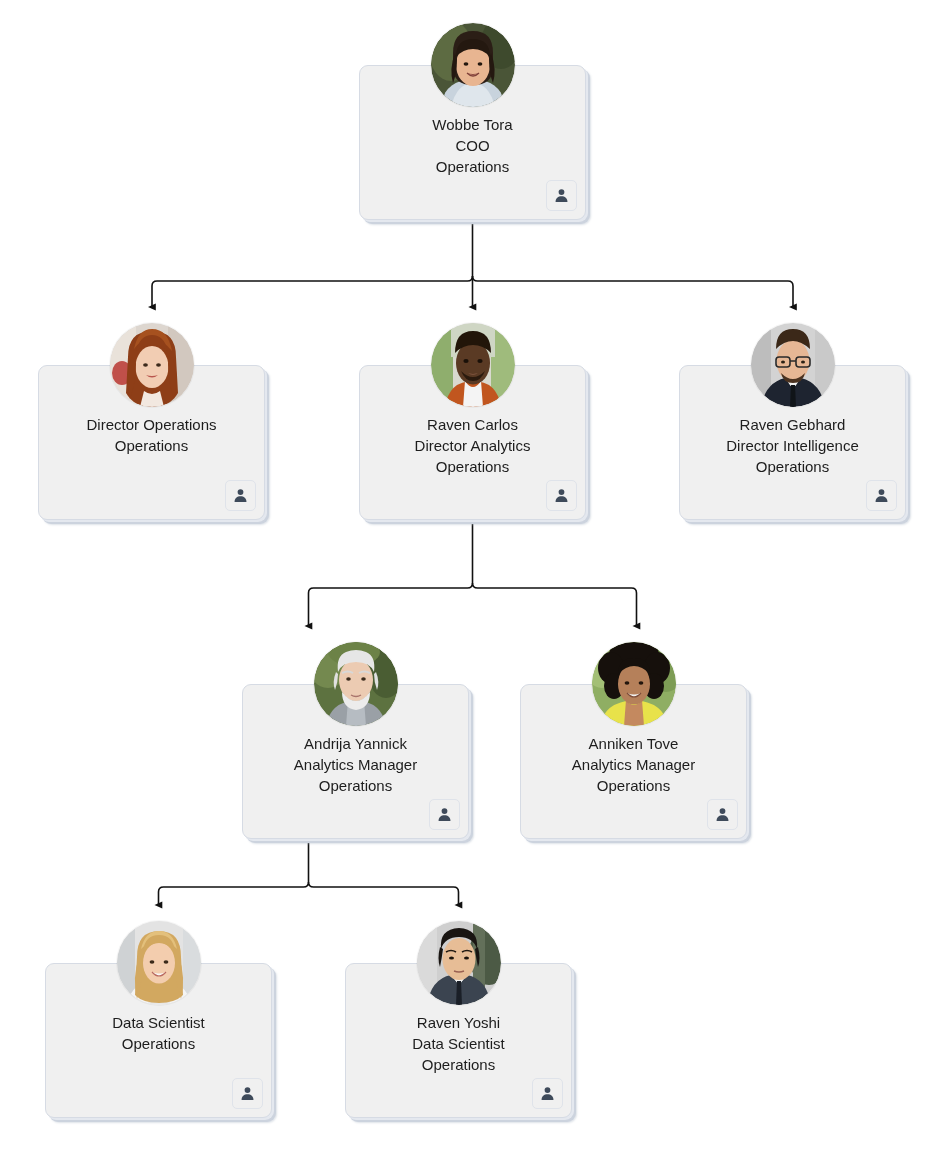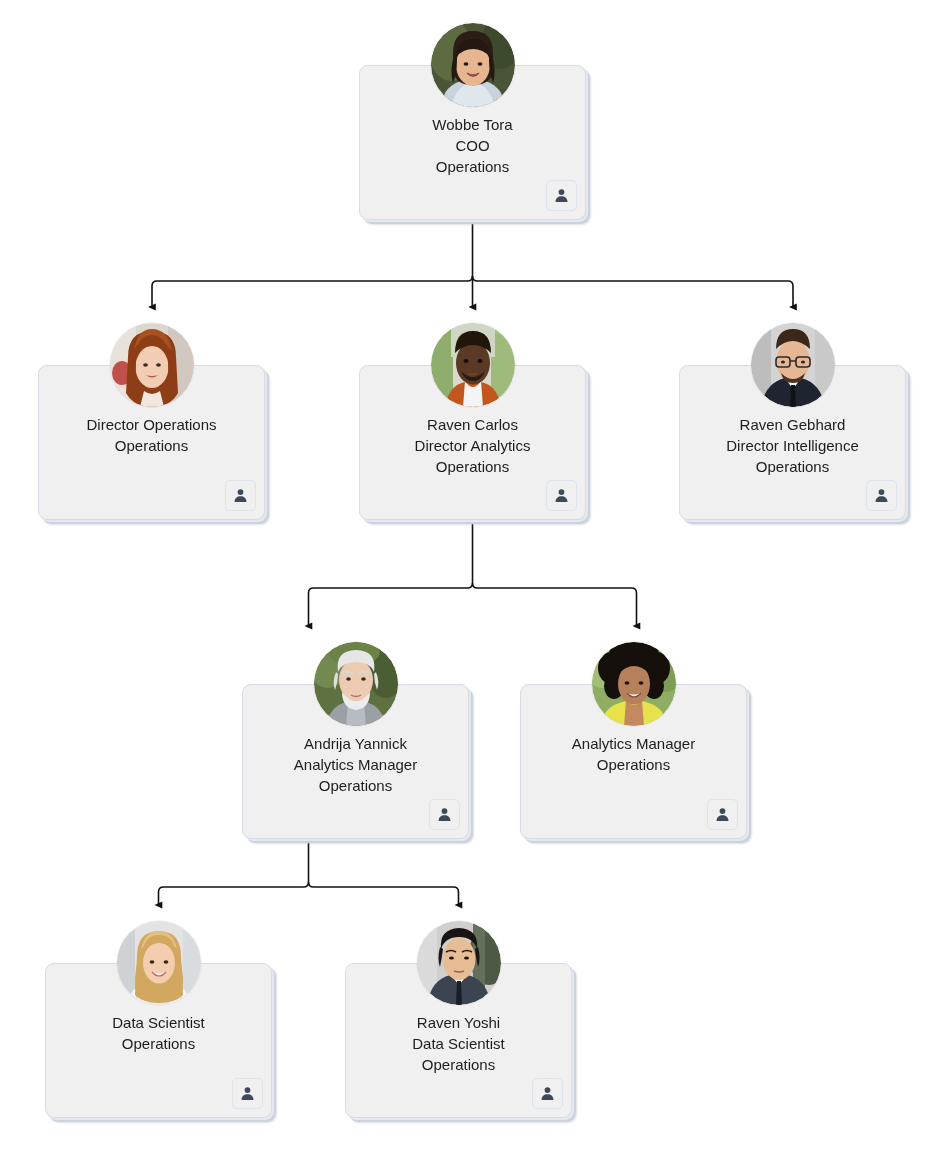--- a/index.html
+++ b/index.html
@@ -335,20 +335,21 @@
           <ellipse cx="42" cy="42" rx="16" ry="20.5" fill="#b5805a"></ellipse>
           <path d="M26 32 Q26 16 42 16 Q58 16 58 32 Q50 24 42 24 Q34 24 26 32 Z" fill="#16100c"></path>
           <ellipse cx="35" cy="41" rx="2.4" ry="1.8" fill="#22150d"></ellipse>
           <ellipse cx="49" cy="41" rx="2.4" ry="1.8" fill="#22150d"></ellipse>
           <path d="M35 51 Q42 58 49 51 Q42 54 35 51 Z" fill="#f1f1f1"></path>
           <path d="M35 51 Q42 59 49 51" stroke="#7d4d39" stroke-width="1.2" fill="none"></path>
         </g>
       </svg>
     </div>
     <div class="node-text">
+      <span class="nm">Anniken Tove</span>
       <span class="ti">Analytics Manager</span>
       <span class="de">Operations</span>
     </div>
     <div class="person-btn">
       <svg width="17" height="17" viewBox="0 0 24 24">
         <circle cx="12" cy="7.2" r="4.1" fill="#3e4a5a"></circle>
         <path d="M3.6 21 C3.6 15.6 7.3 13 12 13 C16.7 13 20.4 15.6 20.4 21 Z" fill="#3e4a5a"></path>
       </svg>
     </div>
   </div>

